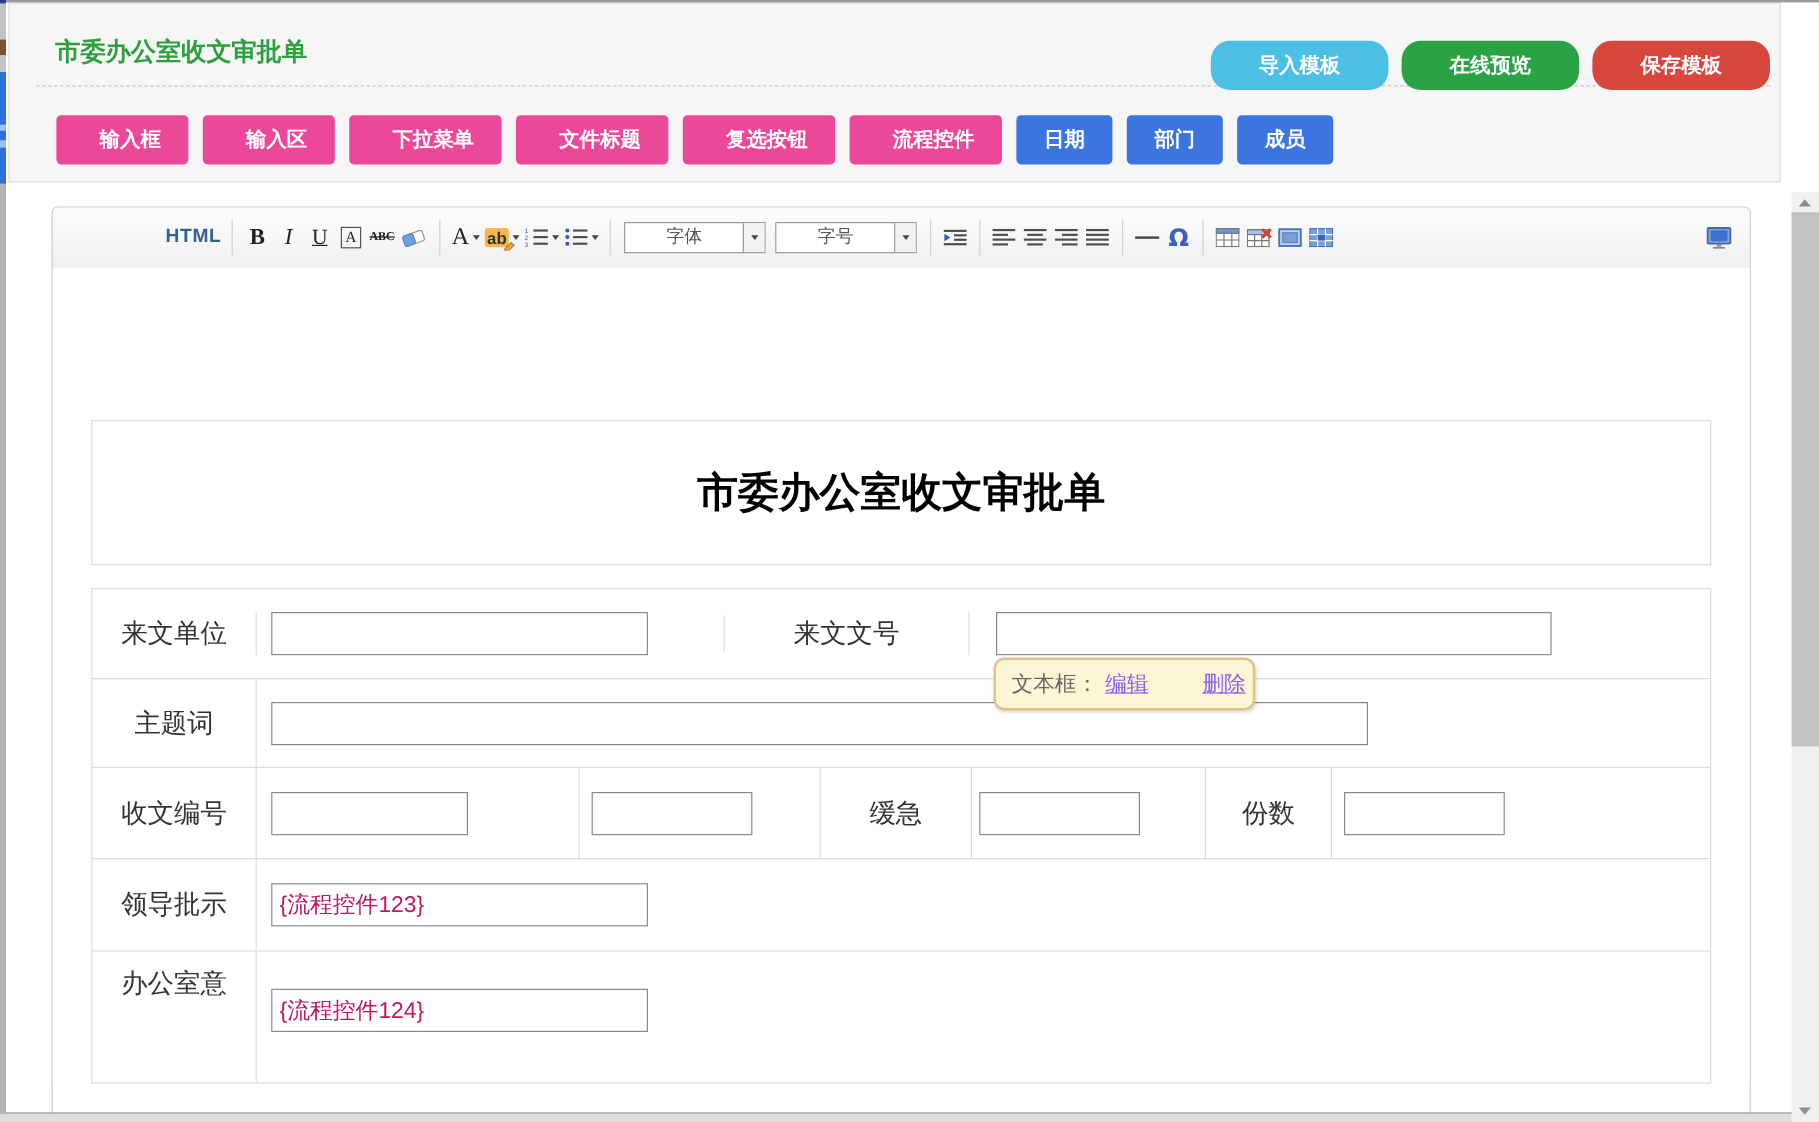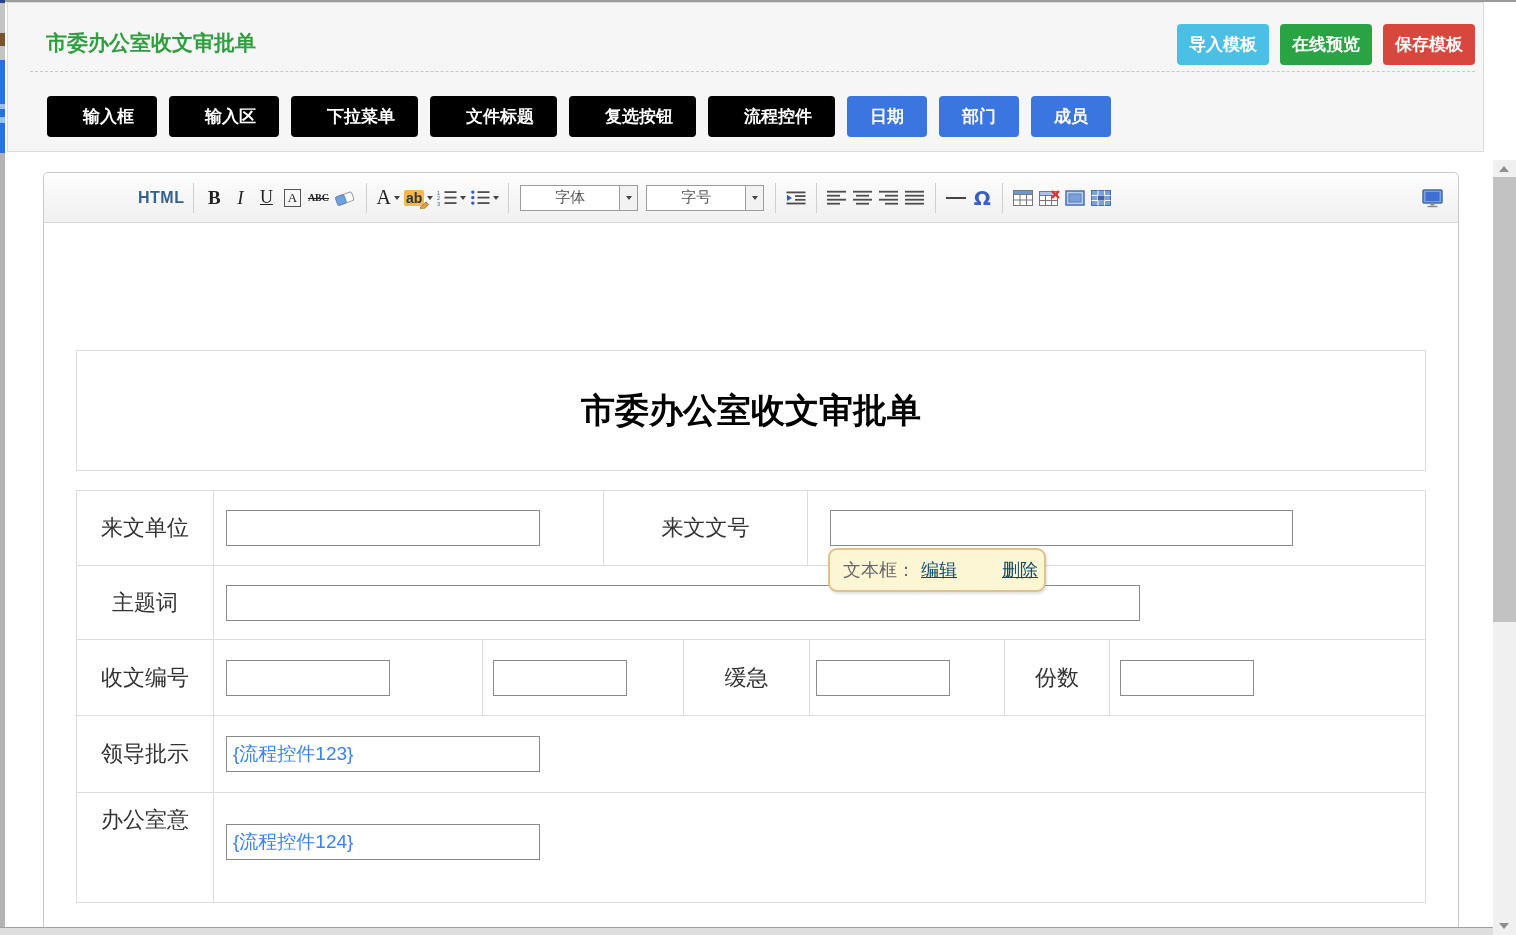--- a/index.html
+++ b/index.html
@@ -19,27 +19,27 @@
   .arr-up { position:absolute; left:6px; top:6px; width:0; height:0;
     border-left:5.5px solid transparent; border-right:5.5px solid transparent; border-bottom:6px solid #8f8f8f; }
   .arr-down { position:absolute; left:6px; bottom:6px; width:0; height:0;
     border-left:5.5px solid transparent; border-right:5.5px solid transparent; border-top:6px solid #8f8f8f; }
   
   .top-panel { position:absolute; left:7px; top:2px; width:1477px; height:150px;
     background:#f6f6f6; border:1px solid #dcdcdc; z-index:3; }
   .panel-title { position:absolute; left:38px; top:26px; font-size:21px; font-weight:bold; color:#2f9e3f; }
   .dashed-line { position:absolute; left:22px; right:8px; top:68px; border-top:1px dashed #c9c9c9; }
   .actions { position:absolute; right:8px; top:21px; display:flex; gap:11px; }
-  .act { height:41px; border:none; border-radius:4px; color:#fff; font-size:17px; font-weight:bold;
-    padding:0 12px; font-family:inherit; cursor:pointer; }
+  .act { height:41px; border:none; border-radius:16px; color:#fff; font-size:17px; font-weight:bold;
+    padding:0 40px; font-family:inherit; cursor:pointer;margin-top:10px; }
   .act.blue { background:#4cc0e4; } .act.green { background:#2aa344; } .act.red { background:#d8473d; }
   .comp-row { position:absolute; left:39px; top:93px; display:flex; gap:12px; }
   .comp { height:41px; border:none; border-radius:4px; color:#fff; font-size:17px; font-weight:bold;
     padding:0 23px; font-family:inherit; cursor:pointer; }
-  .comp.light { background:#000000;padding-left:36px; } .comp.dark { background:#3a75e0; }
+  .comp.light { background:#ec4899;padding-left:36px; } .comp.dark { background:#3a75e0; }
   
   .editor { position:absolute; left:43px; top:172px; width:1416px; height:900px;
     border:1px solid #c9c9c9; border-radius:5px 5px 0 0; background:#fff; z-index:2; }
   .toolbar { height:50px; background:linear-gradient(#fdfdfd,#f0f0f0); border-bottom:1px solid #d8d8d8;
     border-radius:5px 5px 0 0; display:flex; align-items:center; padding-left:92px; position:relative; }
   .tbtn { height:28px; min-width:22px; display:flex; align-items:center; justify-content:center; margin:0 2px; cursor:pointer; }
   .tsep { width:1px; height:30px; background:#cfcfcf; margin:0 7px; }
   .caret { width:0; height:0; border-left:3.5px solid transparent; border-right:3.5px solid transparent;
     border-top:4.5px solid #444; margin-left:3px; }
   .html-lbl { font-size:16px; font-weight:bold; color:#33628f; letter-spacing:.5px; }
@@ -59,35 +59,35 @@
   .sel-btn { width:18px; height:24px; border-left:1px solid #9c9c9c; background:#f2f2f2;
     display:flex; align-items:center; justify-content:center; }
   .monitor-wrap { position:absolute; right:14px; top:0; height:50px; display:flex; align-items:center; }
   
   .canvas { padding:127px 0 0 32px; background:#fff; }
   .title-box { width:1350px; height:121px; border:1px solid #dcdcdc;
     display:flex; align-items:center; justify-content:center; }
   .form-title { font-size:34px; font-weight:bold; color:#000; }
   .ftable { width:1350px; border:1px solid #dcdcdc; margin-top:19px; }
   .frow { display:flex; border-top:1px solid #dcdcdc; }
-  .frow.first { border-top:none; }
+  .frow.first { border-top:none;align-items:center; }
   .fcell { border-left:1px solid #dcdcdc; display:flex; align-items:center; }
   .fcell.first { border-left:none; }
   .flabel { justify-content:center; font-size:22px; color:#333; }
   .icell { padding-left:12px; }
-  .inp { height:36px; border:1px solid #8a8a8a; background:#fff; font-size:19px; color:#3b82f6;
+  .inp { height:36px; border:1px solid #8a8a8a; background:#fff; font-size:19px; color:#be185d;
     padding:0 6px; font-family:inherit; }
   .wrap-label { width:90px; height:28px; overflow:hidden; line-height:28px; text-align:center; }
   
   .tooltip { position:absolute; left:828px; top:548px; width:218px; height:44px;
     background:#fdf6d5; border:2px solid #e0c187; border-radius:9px;
     display:flex; align-items:center; padding-left:13px; z-index:20;
     font-family:"Liberation Serif", serif; box-shadow:1px 2px 3px rgba(0,0,0,.12); }
   .tt-label { font-size:18px; color:#666; }
-  .tooltip a { font-size:18px; color:#0c4a6e; text-decoration:underline; cursor:pointer;text-align:right; }
+  .tooltip a { font-size:18px; color:#8b5cf6; text-decoration:underline; cursor:pointer;text-align:right; }
   .tt-edit { margin-left:6px; } .tt-del { margin-left:45px; }
 </style>
 </head>
 <body>
 
 <div class="top-edge"></div>
 <div class="left-strip">
   <div class="ls-seg" style="top:0;height:3px;background:#27408b"></div>
   <div class="ls-seg" style="top:3px;height:30px;background:#c4c4c4"></div>
   <div class="ls-seg" style="top:33px;height:13px;background:#7a5230"></div>

